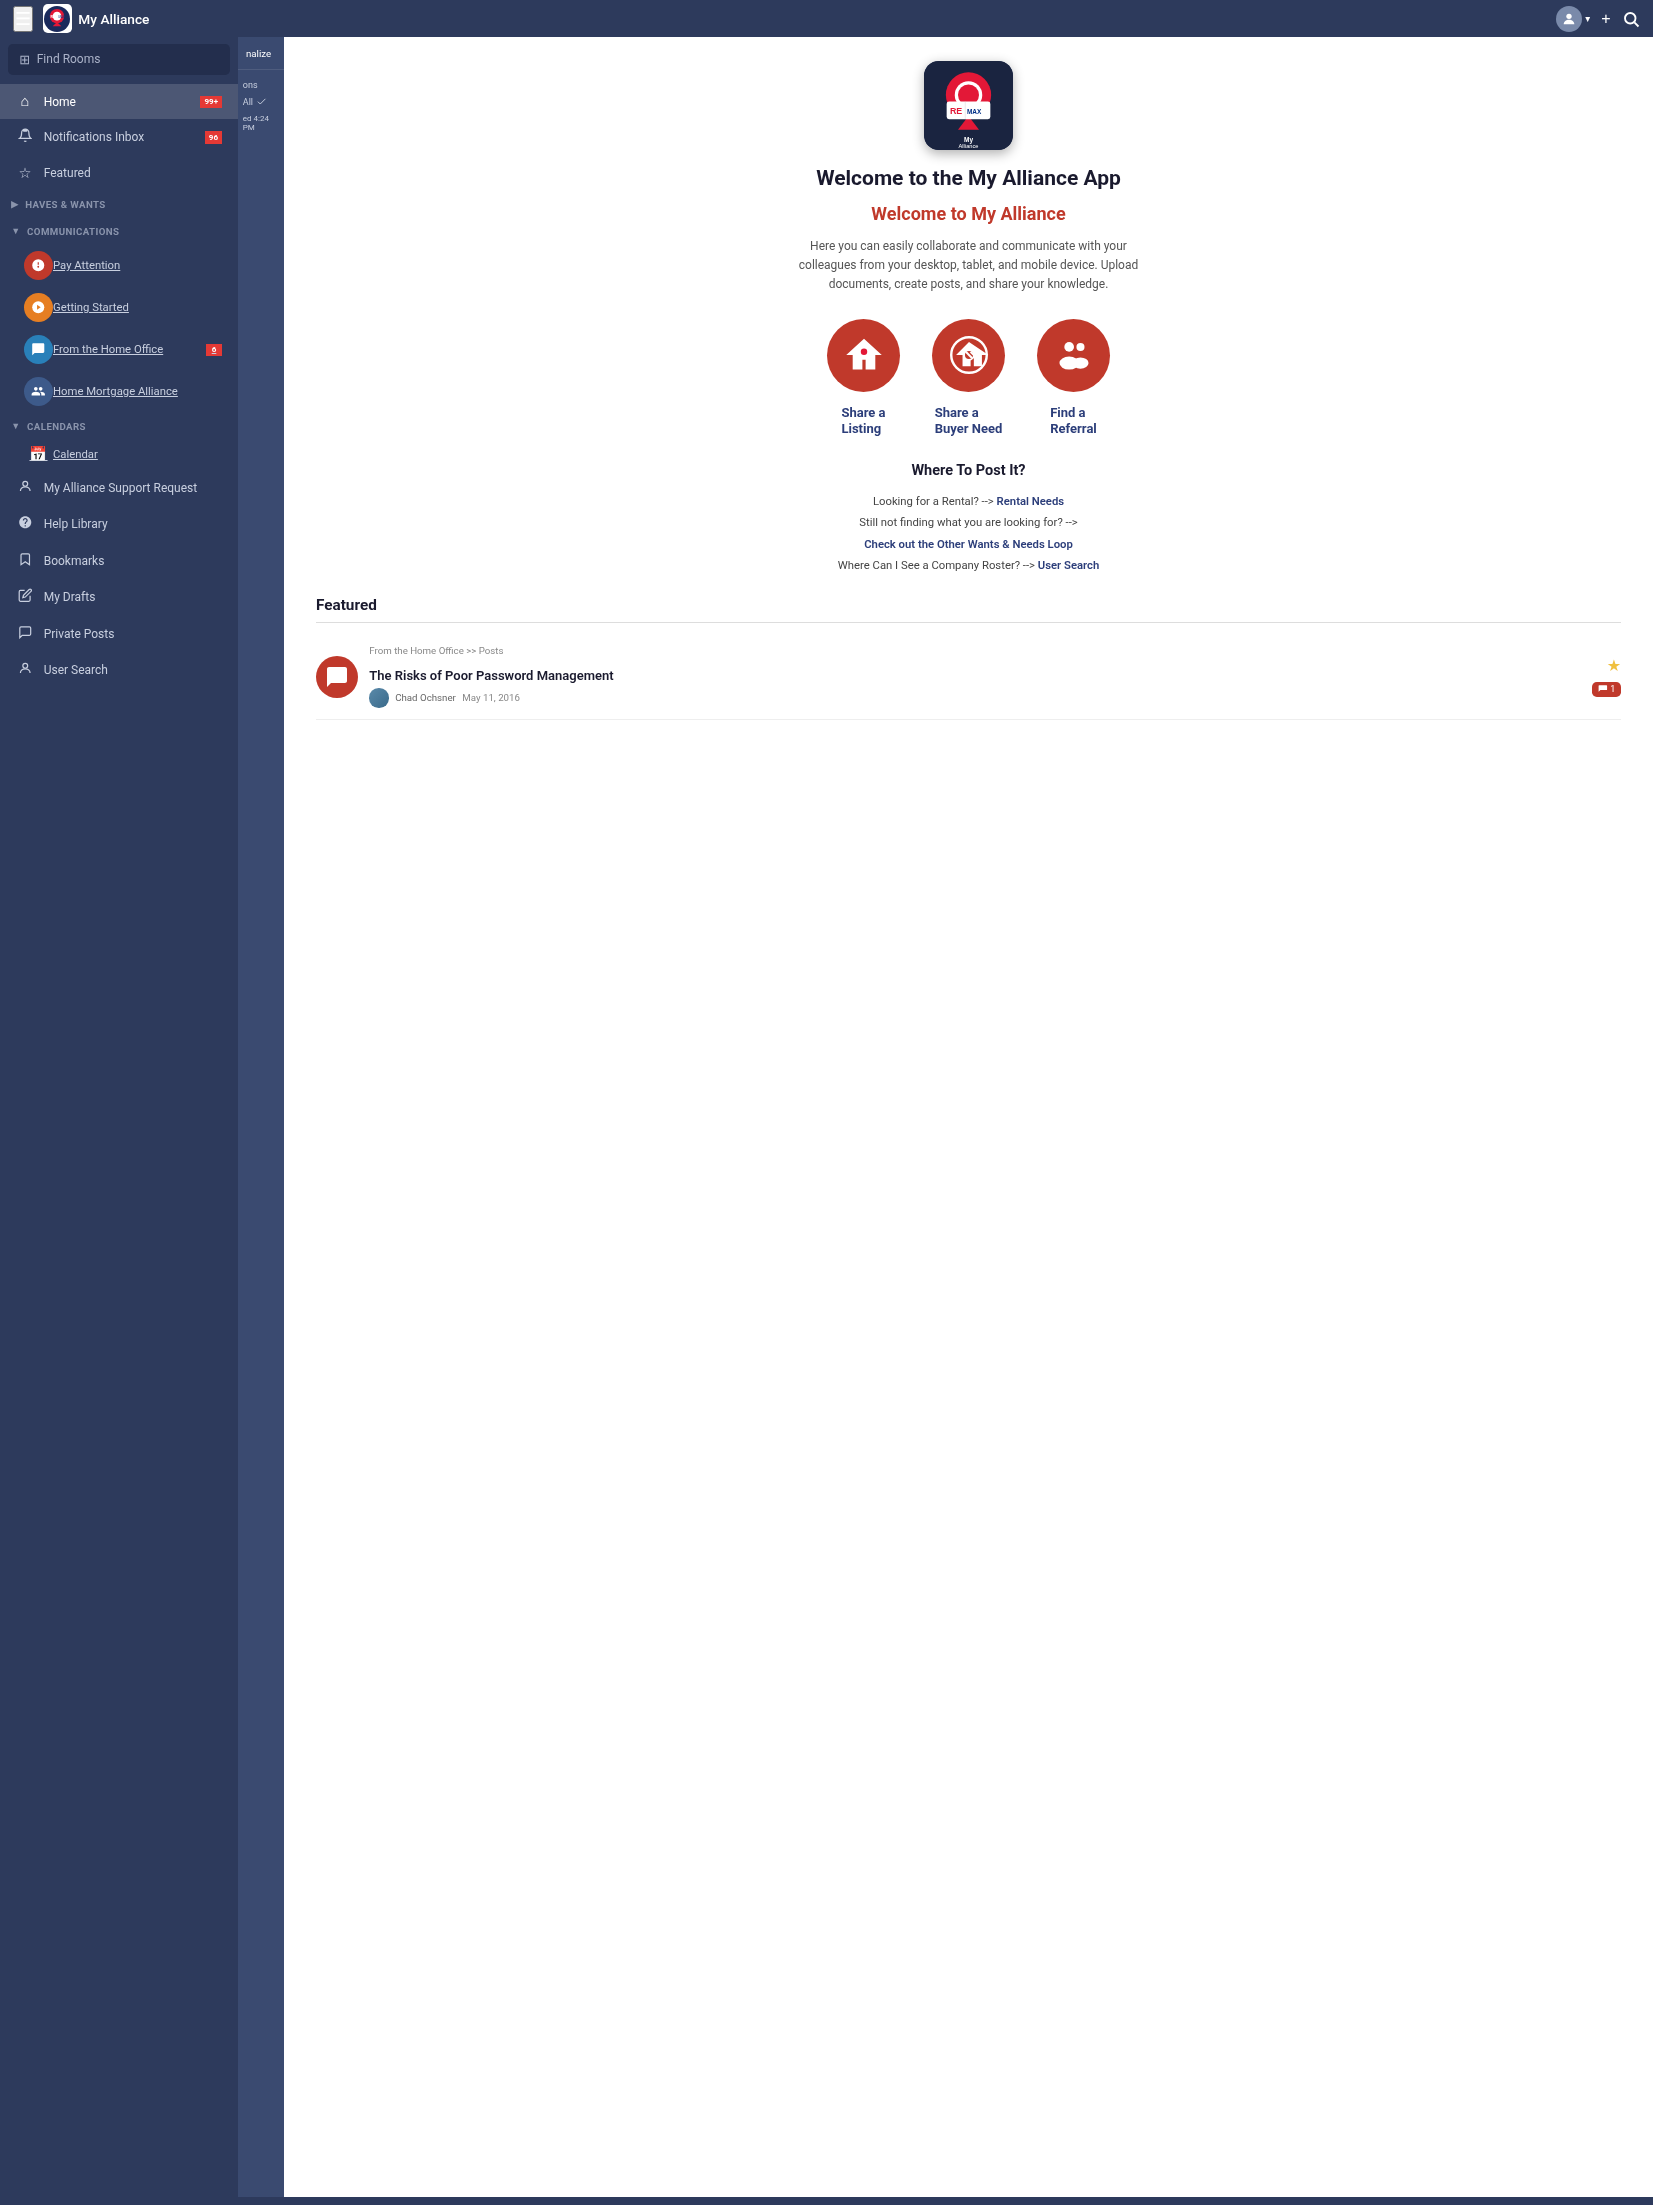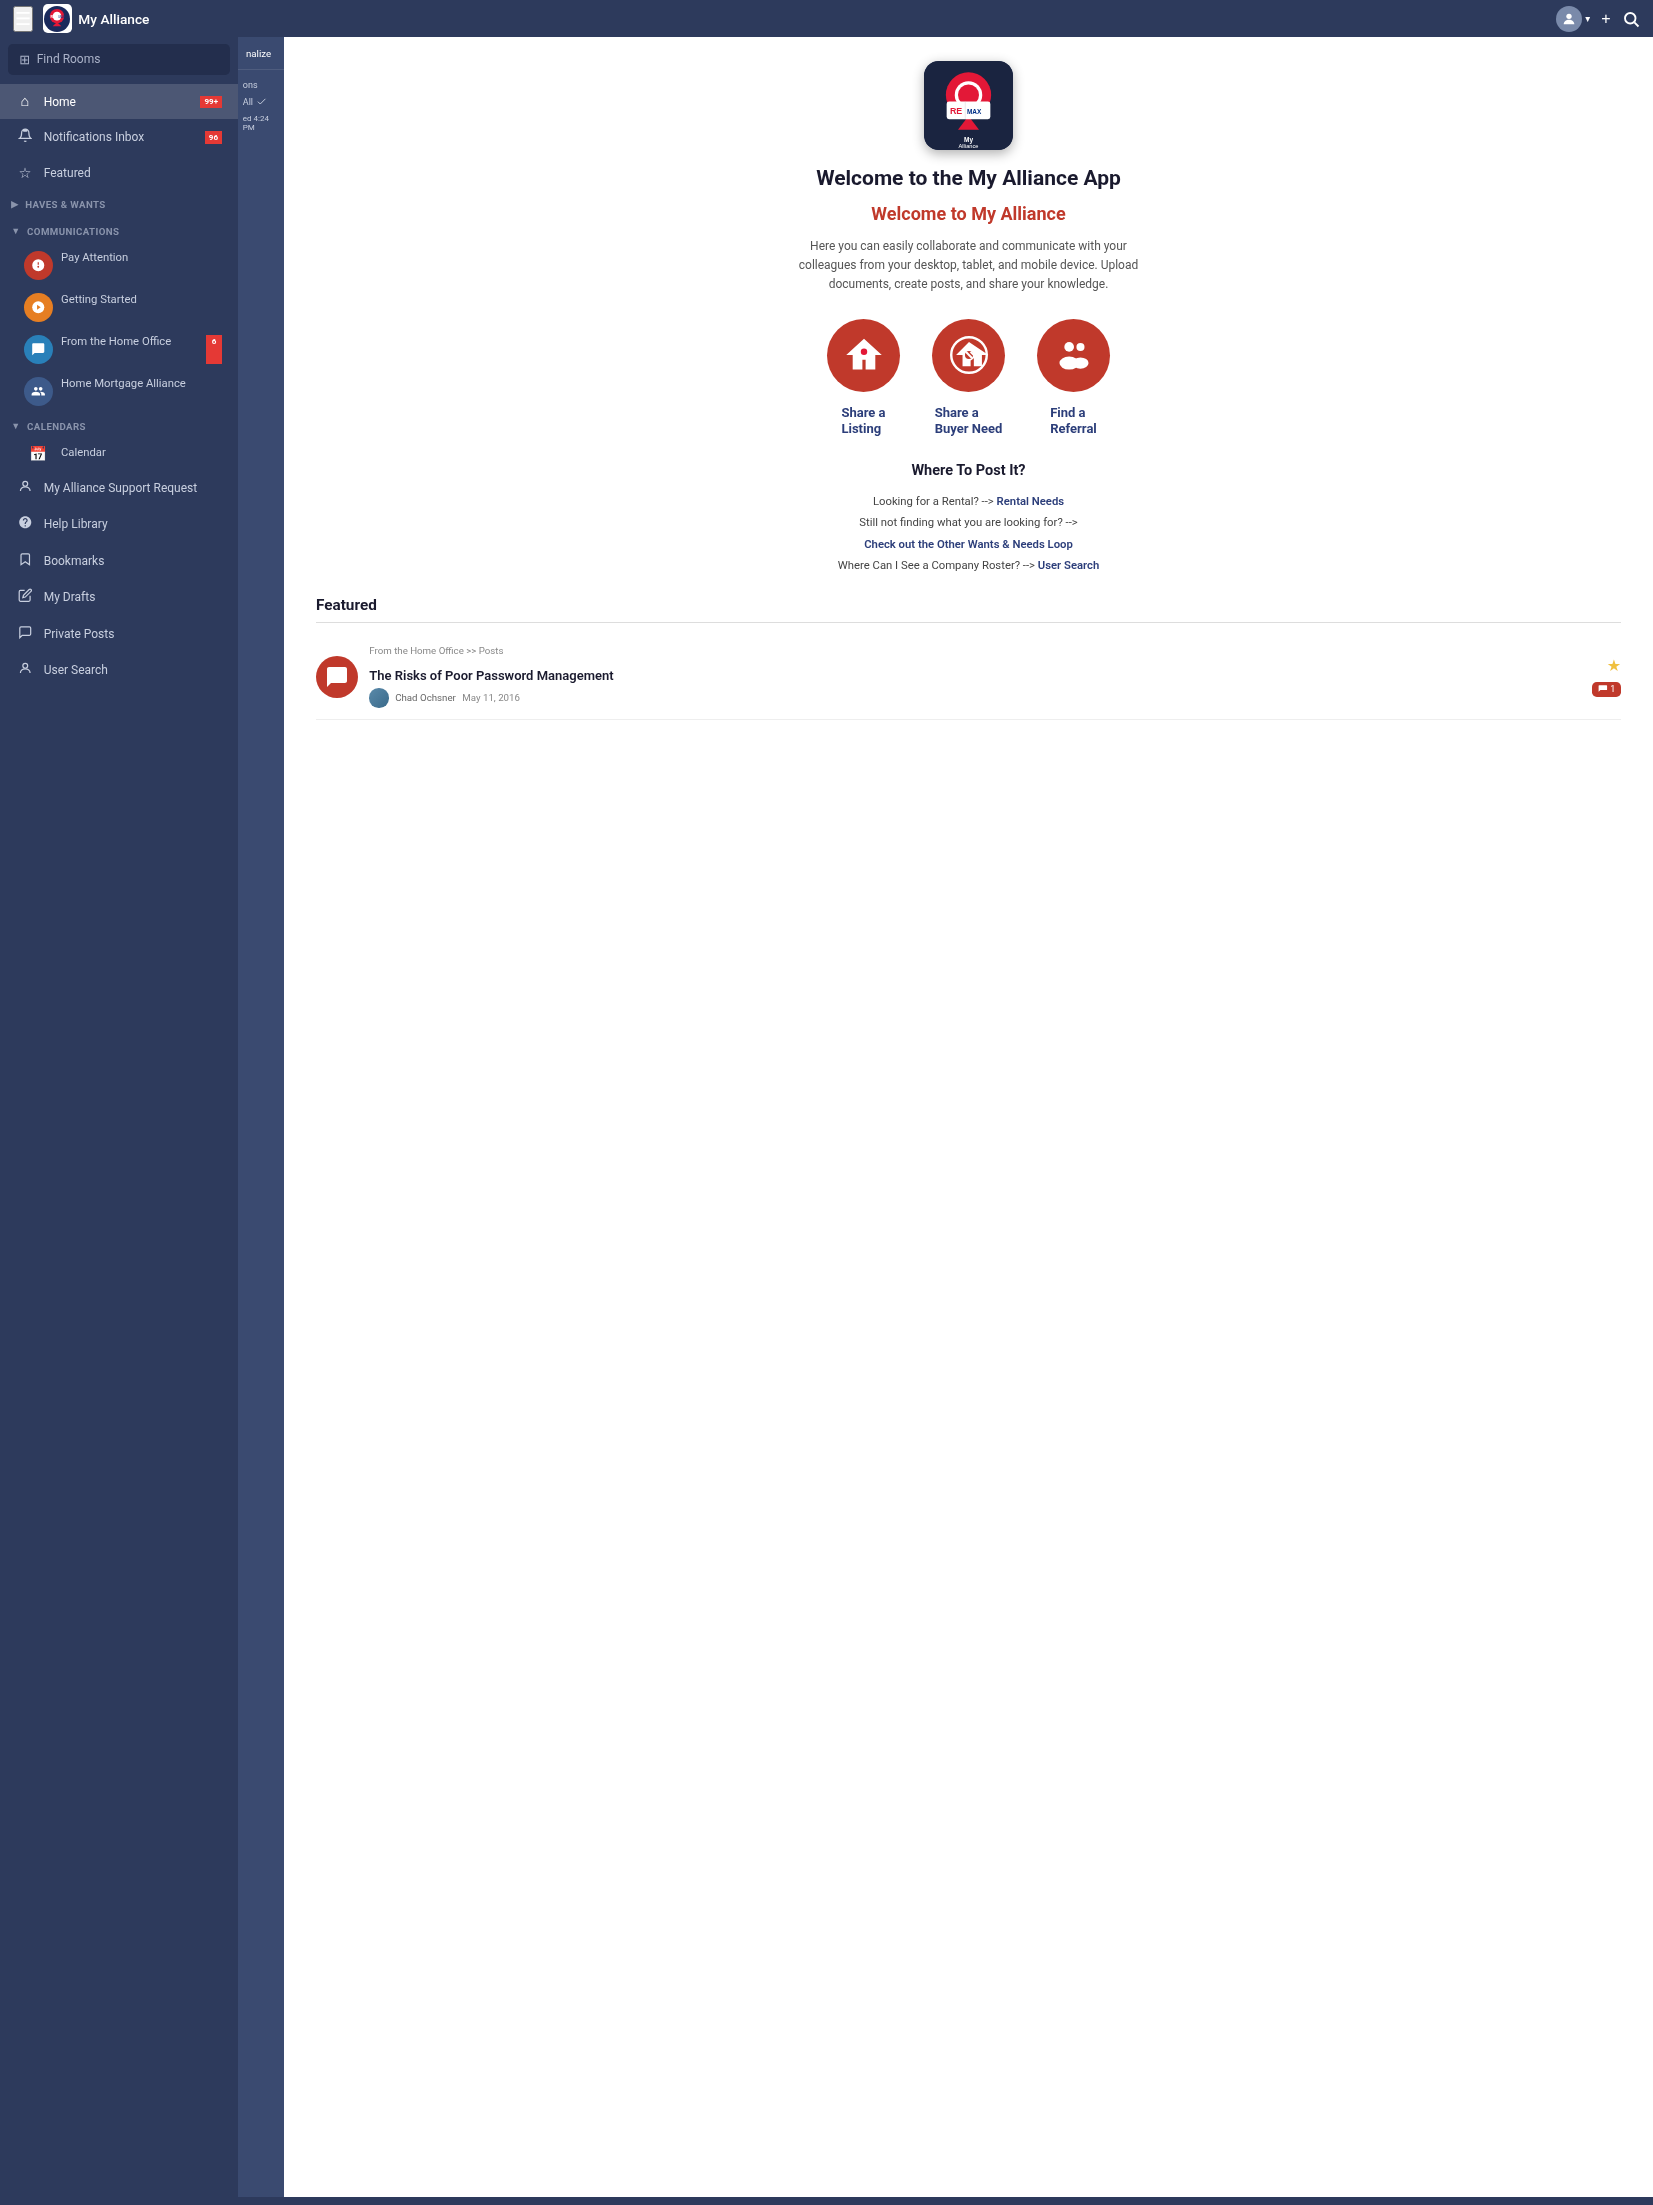--- a/index.html
+++ b/index.html
@@ -192,26 +192,27 @@
       flex-shrink: 0;
       font-size: 13px;
     }
     .channel-icon.red { background: #c0392b; color: white; }
     .channel-icon.orange { background: #e67e22; color: white; }
     .channel-icon.blue { background: #2980b9; color: white; }
     .channel-icon.multi { background: #3d5a8a; color: white; }
 
     .sub-channel-item {
       display: flex;
+      align-items: center;
       padding: 6.5px 16px 6.5px 24px;
-      gap: 8px;
       cursor: pointer;
       color: #c8cfdf;
       font-size: 11.3px;
       position: relative;
+      text-decoration: underline;
     }
 
     
     .middle-panel {
       width: 46px;
       background: #3a4a70;
       position: relative;
       overflow: hidden;
     }
     .personalize-bar {

